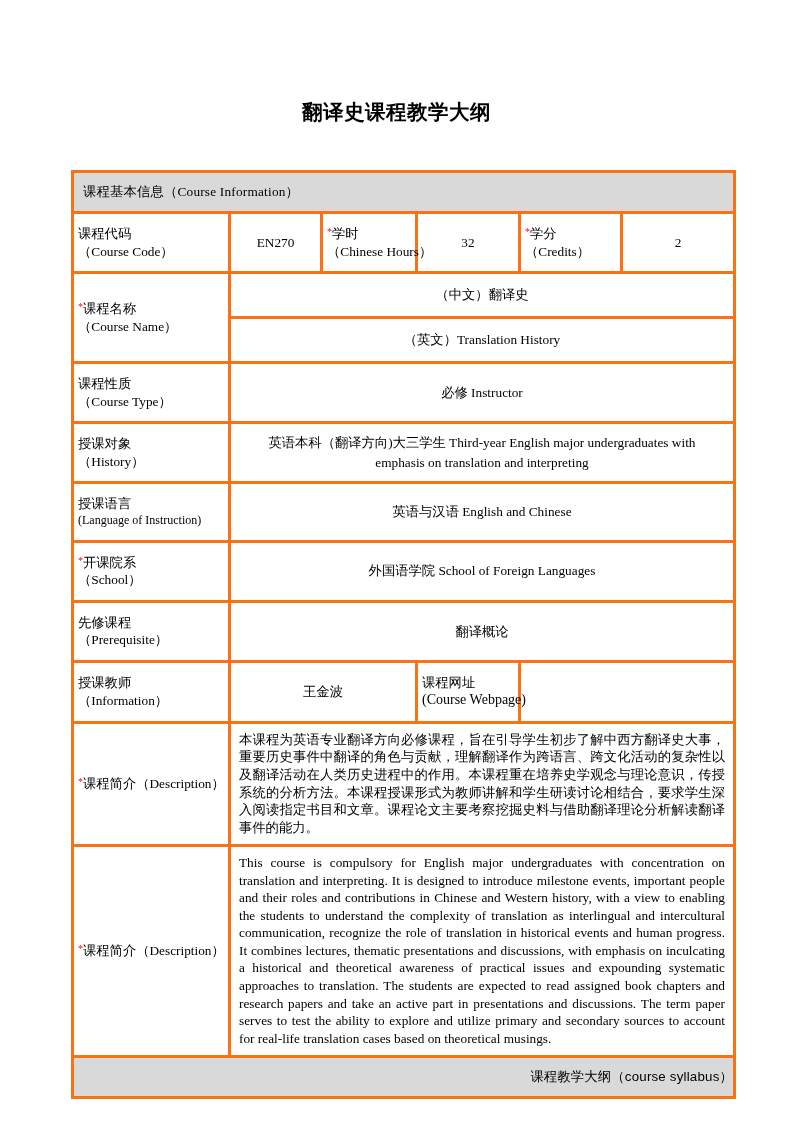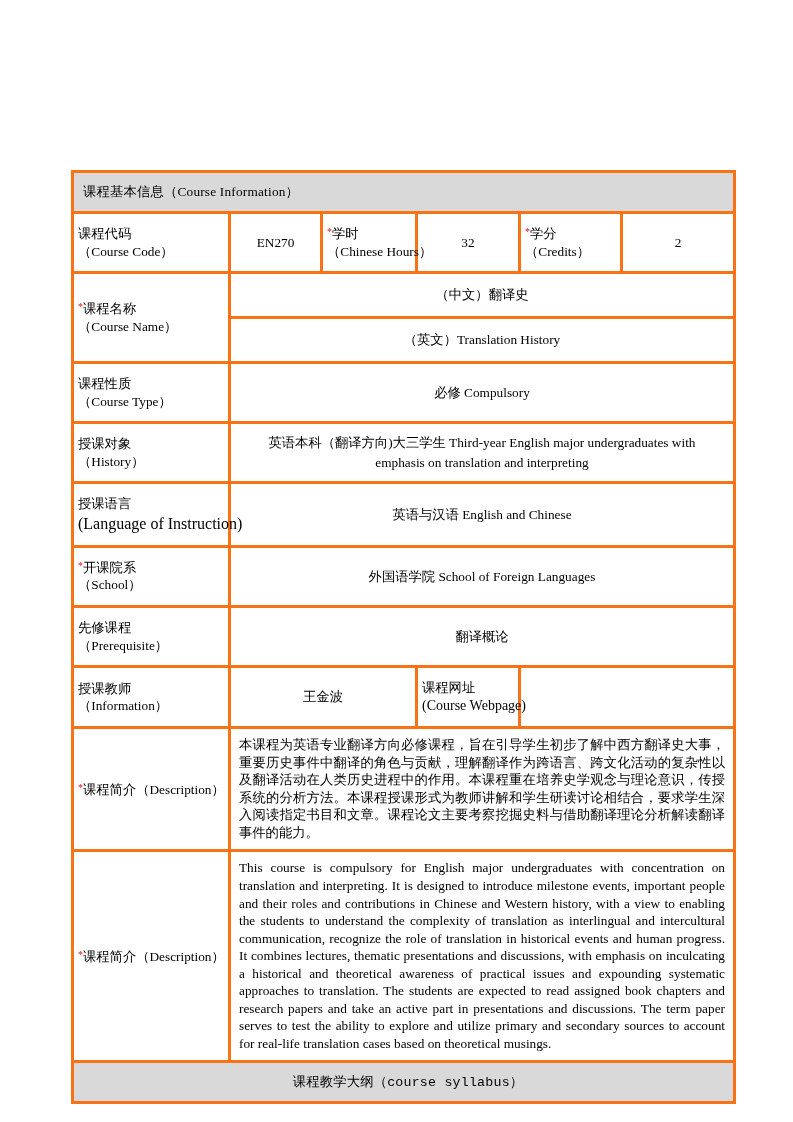--- a/index.html
+++ b/index.html
@@ -53,23 +53,23 @@
     height: 38px;
     padding-left: 9px !important;
     font-size: 13.6px;
     text-align: left;
     letter-spacing: 0.2px;
   }
   .band-sans {
     background: #d9d9d9;
     height: 38px;
     padding-left: 9px !important;
-    font-family: Liberation Mono, monospace;
+    font-family: Liberation Sans, sans-serif;
     font-size: 13.2px;
-    text-align: center;
+    text-align: right;
     letter-spacing: 0.2px;
   }
   .lbl {
     text-align: left;
     padding: 11px 4px !important;
     line-height: 1.45;
   }
   .val-c {
     text-align: center;
     padding: 6px 18px !important;
@@ -94,20 +94,21 @@
     font-family: "Liberation Serif", serif;
   }
   .nowrapline { display: block; white-space: nowrap; }
   .empty-cell { }
 </style>
 </head>
 <body>
 
 <div class="page">
 
+  <div class="doc-title">翻译史课程教学大纲</div>
 
   <table class="syllabus">
     <colgroup>
       <col style="width:157px">
       <col style="width:92px">
       <col style="width:95px">
       <col style="width:103px">
       <col style="width:102px">
       <col style="width:113px">
     </colgroup>
@@ -144,35 +145,35 @@
     </tr>
     <tr>
       <td class="val-c" colspan="5" style="height:30px">（英文）Translation History</td>
     </tr>
 
     <tr>
       <td class="lbl">
         <span class="nowrapline">课程性质</span>
         <span class="nowrapline">（Course Type）</span>
       </td>
-      <td class="val-c" colspan="5" style="height:40px">必修  Compulsory</td>
+      <td class="val-c" colspan="5" style="height:40px">必修  Instructor</td>
     </tr>
 
     <tr>
       <td class="lbl">
         <span class="nowrapline">授课对象</span>
         <span class="nowrapline">（History）</span>
       </td>
       <td class="val-c" colspan="5" style="height:44px; line-height:1.5">英语本科（翻译方向)大三学生 Third-year English major undergraduates with emphasis on translation and interpreting</td>
     </tr>
 
     <tr>
       <td class="lbl">
         <span class="nowrapline">授课语言</span>
-        <span class="nowrapline" style="font-size:16px">(Language of Instruction)</span>
+        <span class="nowrapline" style="font-size:12px">(Language of Instruction)</span>
       </td>
       <td class="val-c" colspan="5" style="height:40px">英语与汉语  English and Chinese</td>
     </tr>
 
     <tr>
       <td class="lbl">
         <span class="nowrapline"><span class="ast">*</span><span>开课院系</span></span>
         <span class="nowrapline">（School）</span>
       </td>
       <td class="val-c" colspan="5" style="height:40px">外国语学院  School of Foreign Languages</td>

